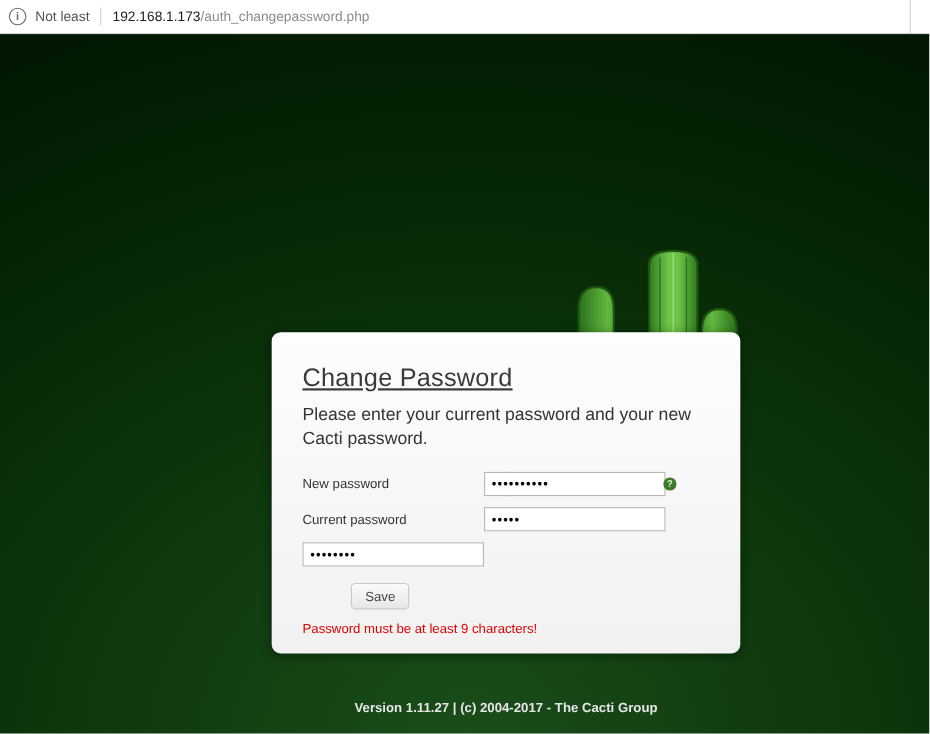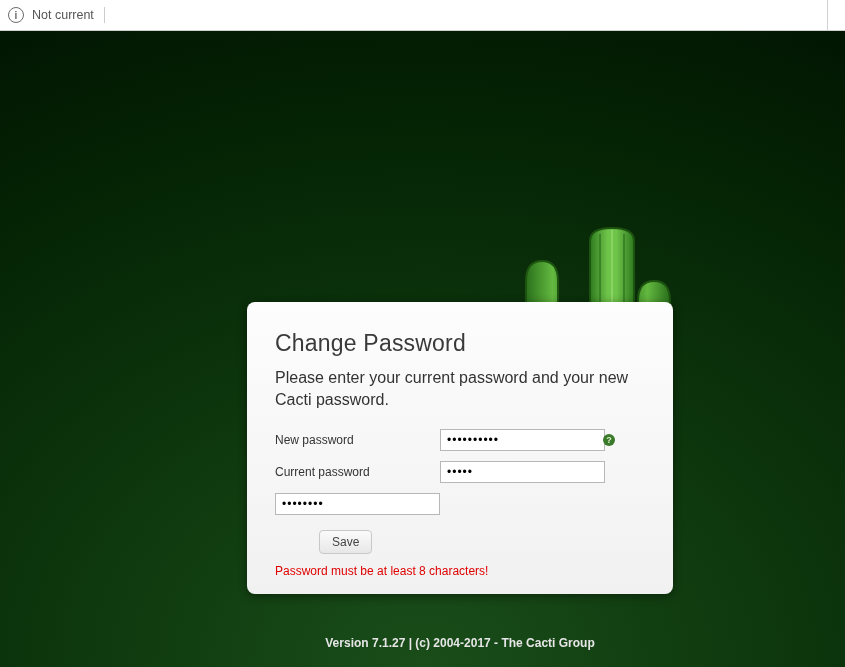--- a/index.html
+++ b/index.html
@@ -56,20 +56,21 @@
     border-radius: 8px;
     padding: 28px 28px 16px 28px;
     box-shadow: 0 2px 10px rgba(0,0,0,0.4);
   }
   .card h1 {
     font-size: 23px;
     font-weight: normal;
     color: #3a3a3a;
     margin-bottom: 10px;
     letter-spacing: 0.2px;
+    text-decoration: underline;
   }
   .card .instr {
     font-size: 16px;
     color: #333;
     margin-bottom: 14px;
     line-height: 1.35;
   }
   .fields { display: table; width: 100%; }
   .row { display: table-row; }
   .row > * { display: table-cell; vertical-align: middle; padding: 5px 0; }
@@ -139,22 +140,25 @@
     width: 155px;
     height: 195px;
     pointer-events: none;
   }
 </style>
 </head>
 <body>
 
 <div class="addr-bar">
   <span class="info-icon">i</span>
-  <span>Not current</span>
+  <span>Not least</span>
   <span class="sep"></span>
+  <span>
+    <span class="url-host">192.168.1.173</span><span class="url-path">/auth_changepassword.php</span>
+  </span>
   <span class="right-edge"></span>
 </div>
 
 <div class="page">
 
   <svg class="cactus" viewBox="0 0 155 195">
     <defs>
       <linearGradient id="cg" x1="0" y1="0" x2="1" y2="0">
         <stop offset="0%" stop-color="#2e7a1e"></stop>
         <stop offset="40%" stop-color="#6fc44a"></stop>
@@ -201,17 +205,17 @@
         <div class="cell-input">
           <input type="password" value="••••••••" style="">
         </div>
       </div>
     </div>
 
     <div class="btn-row">
       <button class="btn">Save</button>
     </div>
 
-    <div class="error">Password must be at least 8 characters!</div>
+    <div class="error">Password must be at least 9 characters!</div>
   </div>
 
-  <div class="footer">Version 7.1.27 | (c) 2004-2017 - The Cacti Group</div>
+  <div class="footer">Version 1.11.27 | (c) 2004-2017 - The Cacti Group</div>
 </div>
 
 </body></html>

